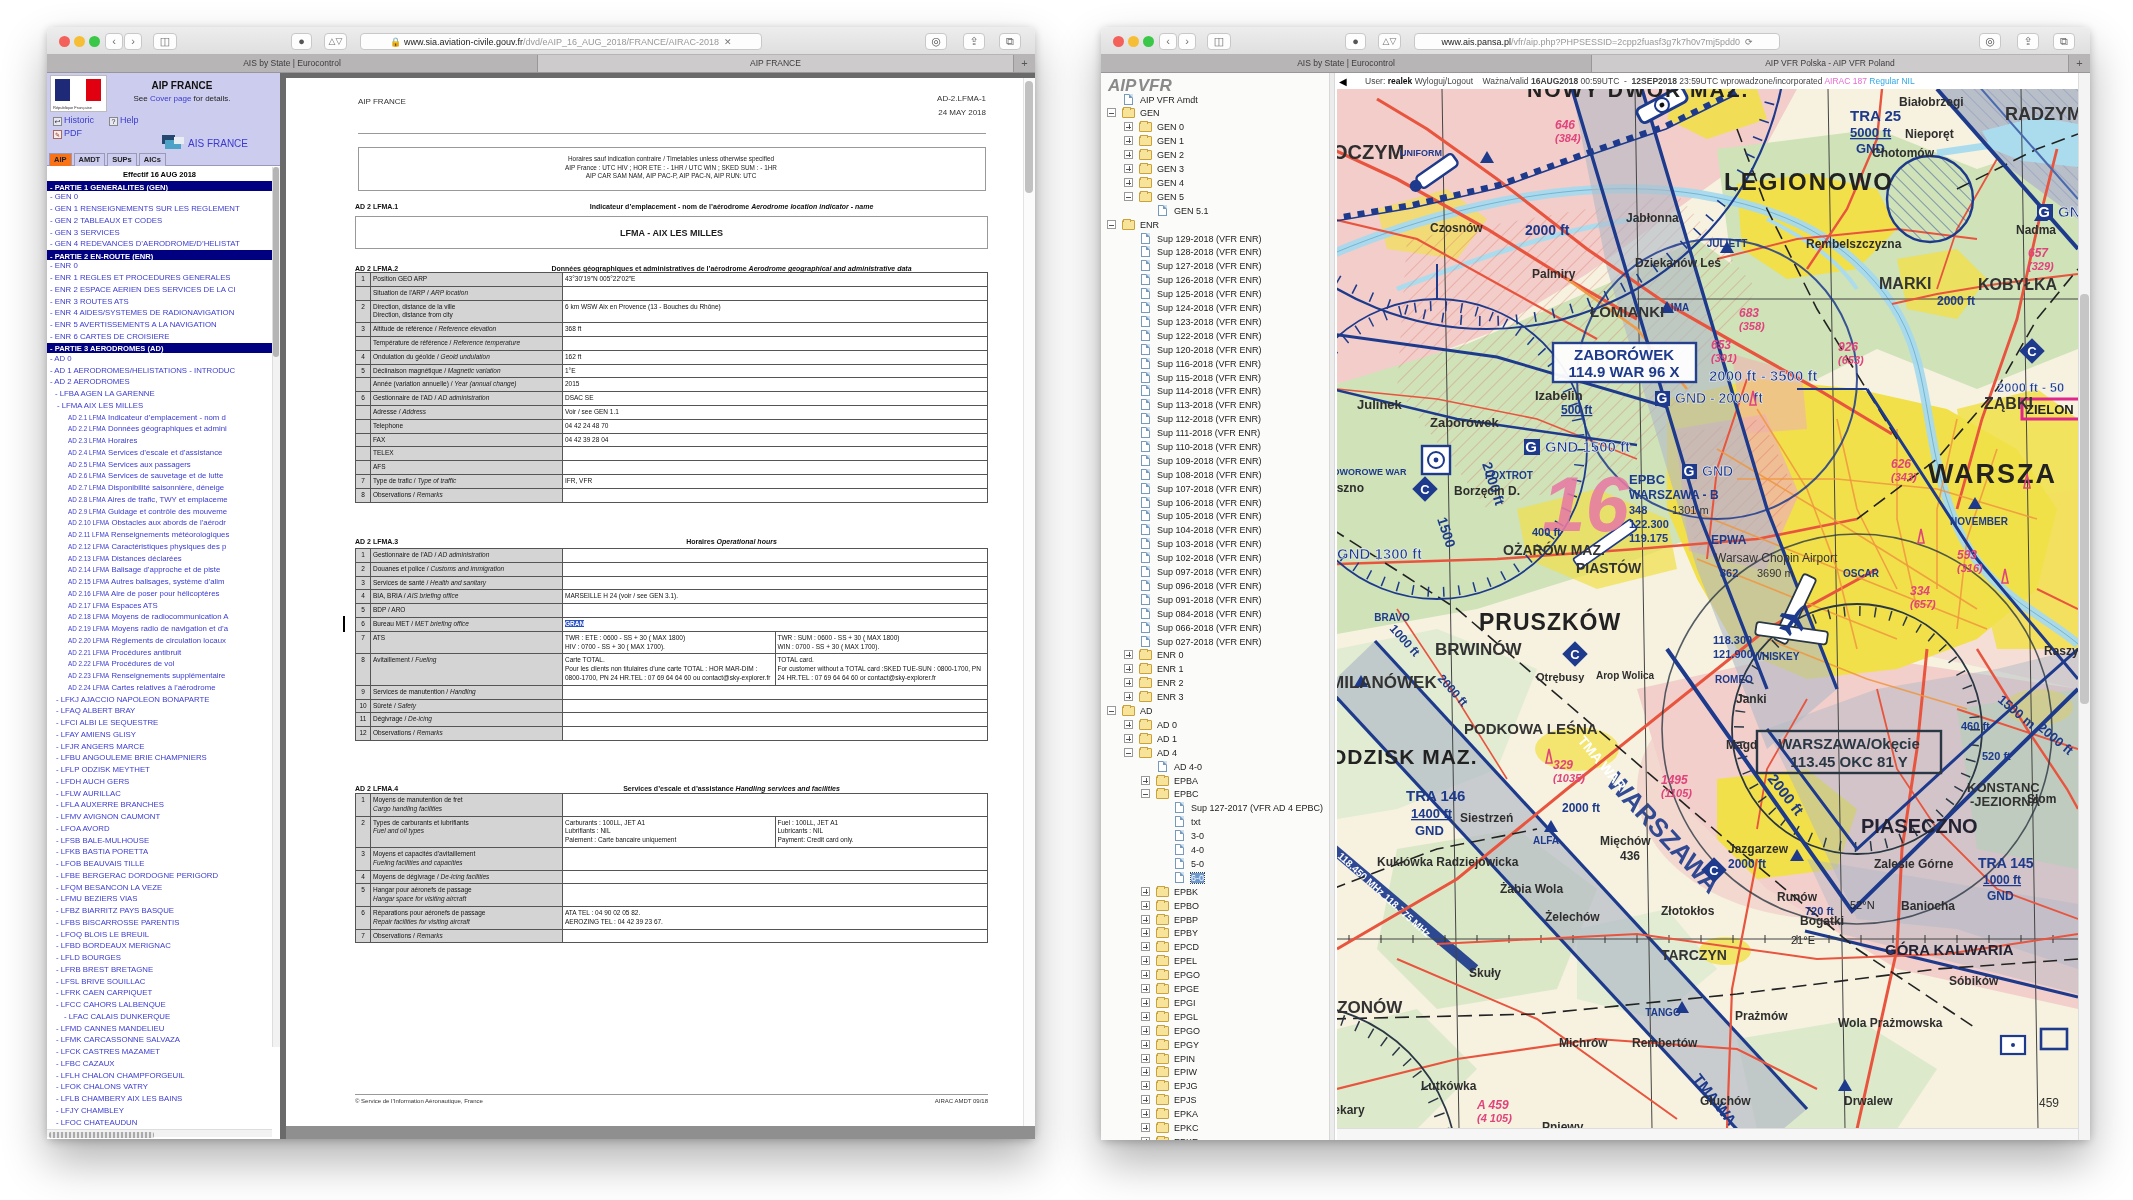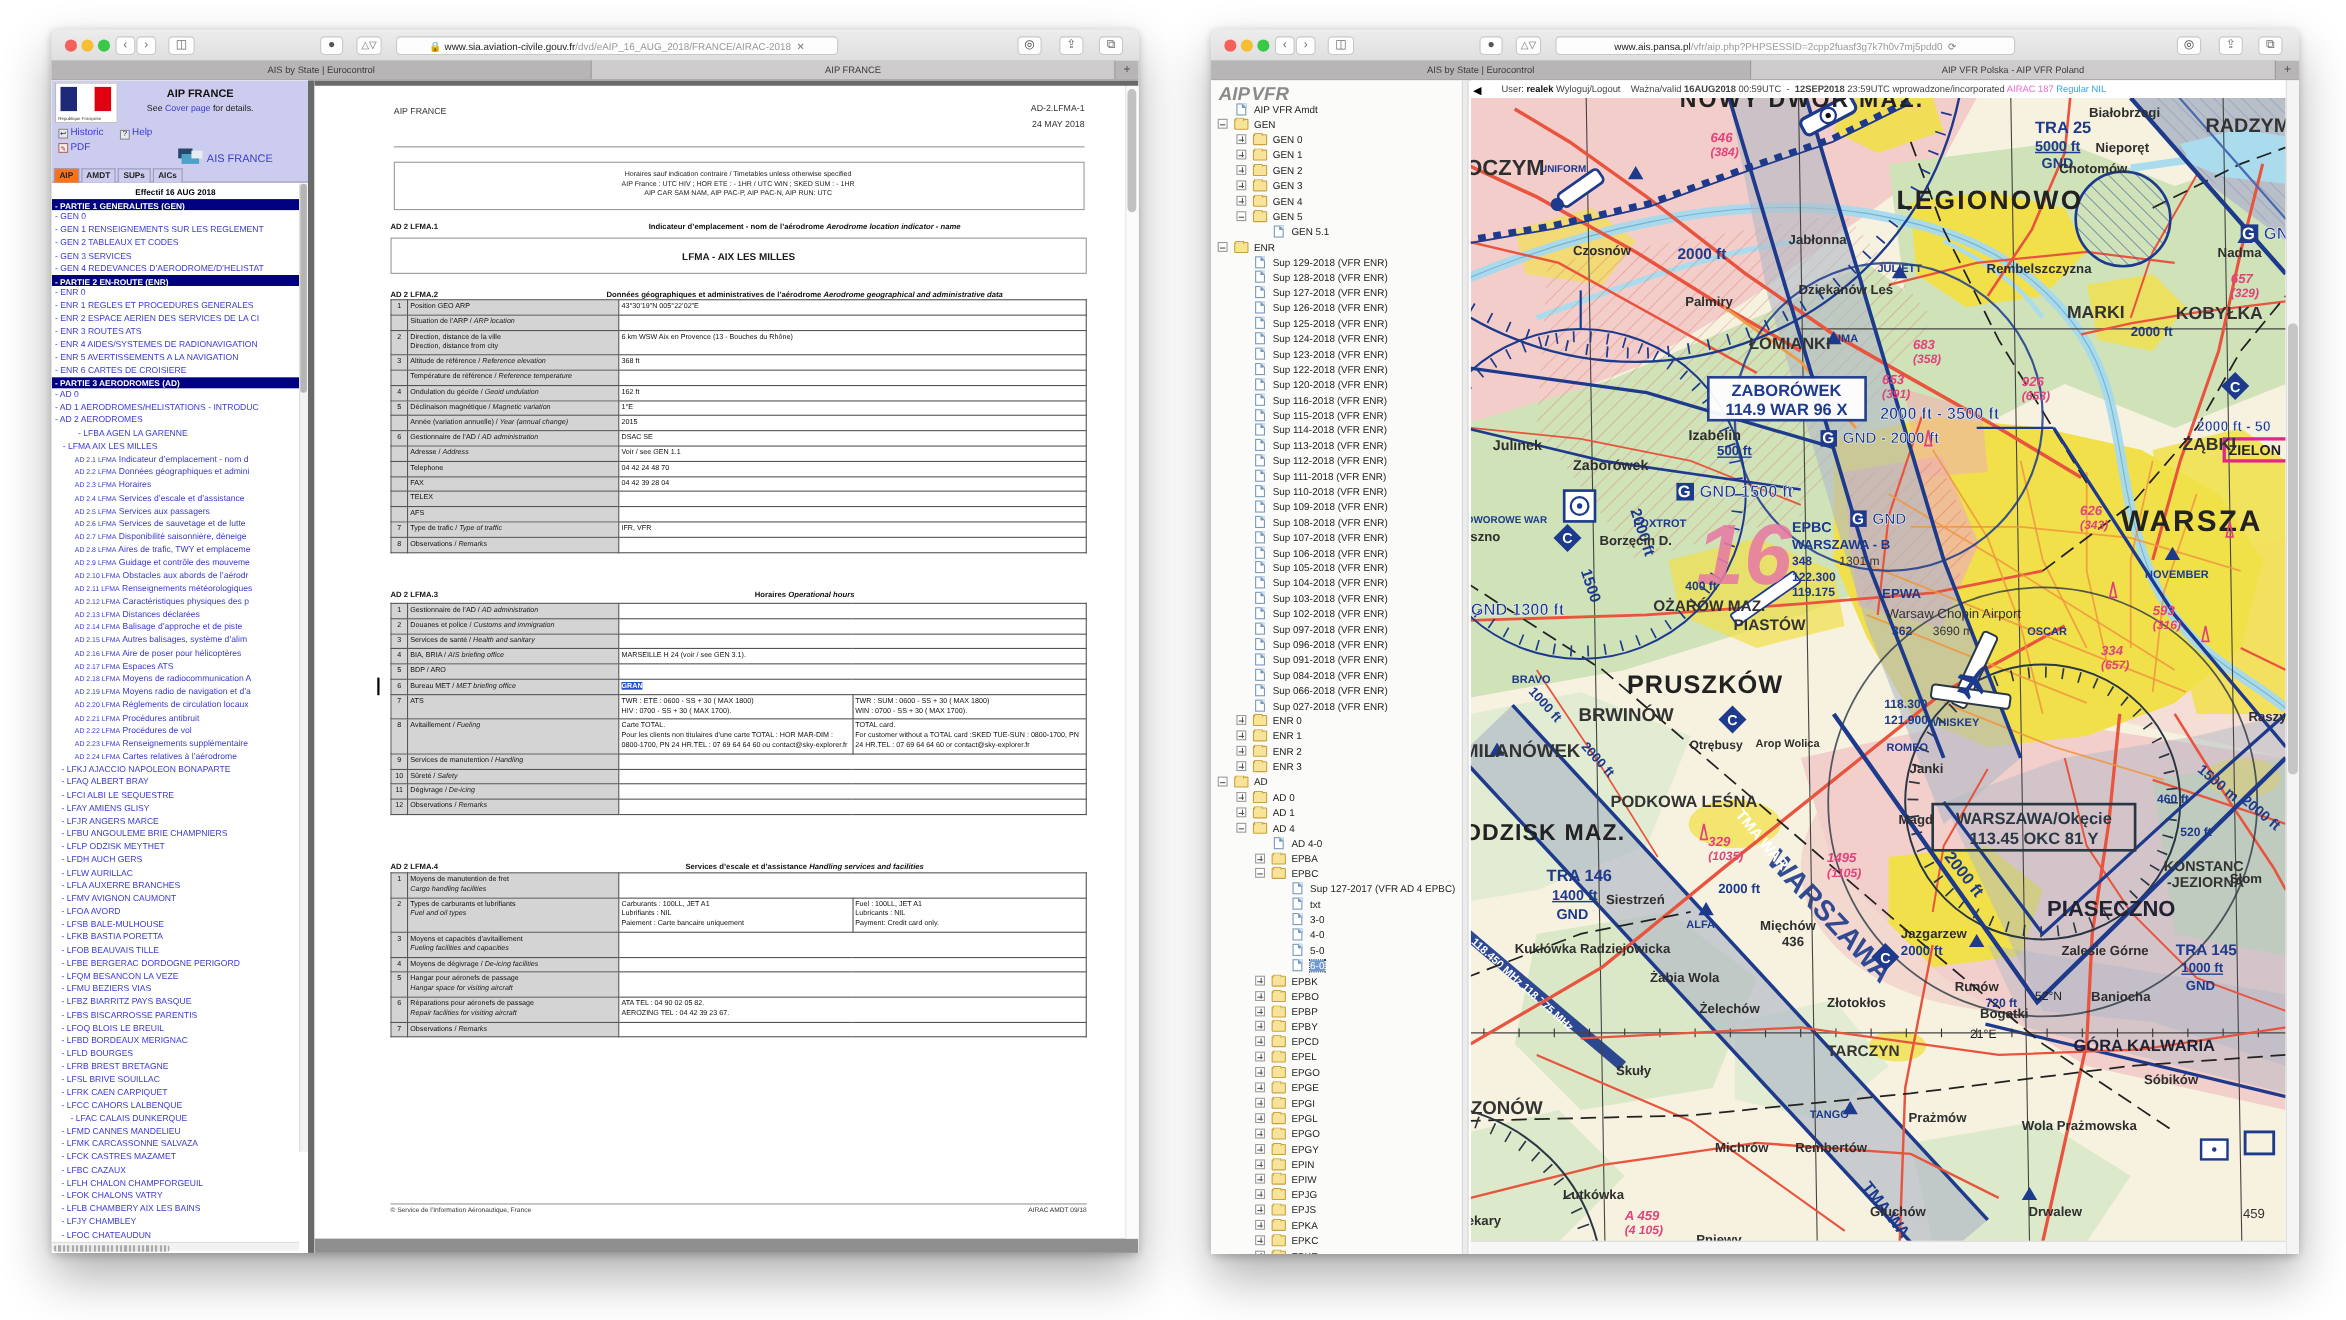--- a/index.html
+++ b/index.html
@@ -134,21 +134,21 @@
 <div class="trow" style="padding-left:3px">- ENR 1 REGLES ET PROCEDURES GENERALES</div>
 <div class="trow" style="padding-left:3px">- ENR 2 ESPACE AERIEN DES SERVICES DE LA CI</div>
 <div class="trow" style="padding-left:3px">- ENR 3 ROUTES ATS</div>
 <div class="trow" style="padding-left:3px">- ENR 4 AIDES/SYSTEMES DE RADIONAVIGATION</div>
 <div class="trow" style="padding-left:3px">- ENR 5 AVERTISSEMENTS A LA NAVIGATION</div>
 <div class="trow" style="padding-left:3px">- ENR 6 CARTES DE CROISIERE</div>
 <div class="navybar">- PARTIE 3 AERODROMES (AD)</div>
 <div class="trow" style="padding-left:3px">- AD 0</div>
 <div class="trow" style="padding-left:3px">- AD 1 AERODROMES/HELISTATIONS - INTRODUC</div>
 <div class="trow" style="padding-left:3px">- AD 2 AERODROMES</div>
-<div class="trow" style="padding-left:24px">- LFBA AGEN LA GARENNE</div>
+<div class="trow" style="padding-left:8px">- LFBA AGEN LA GARENNE</div>
 <div class="trow" style="padding-left:10px">- LFMA AIX LES MILLES</div>
 <div class="trow" style="padding-left:21px"><span class="sm">AD 2.1 LFMA</span> Indicateur d’emplacement - nom d</div>
 <div class="trow" style="padding-left:21px"><span class="sm">AD 2.2 LFMA</span> Données géographiques et admini</div>
 <div class="trow" style="padding-left:21px"><span class="sm">AD 2.3 LFMA</span> Horaires</div>
 <div class="trow" style="padding-left:21px"><span class="sm">AD 2.4 LFMA</span> Services d’escale et d’assistance</div>
 <div class="trow" style="padding-left:21px"><span class="sm">AD 2.5 LFMA</span> Services aux passagers</div>
 <div class="trow" style="padding-left:21px"><span class="sm">AD 2.6 LFMA</span> Services de sauvetage et de lutte</div>
 <div class="trow" style="padding-left:21px"><span class="sm">AD 2.7 LFMA</span> Disponibilité saisonnière, déneige</div>
 <div class="trow" style="padding-left:21px"><span class="sm">AD 2.8 LFMA</span> Aires de trafic, TWY et emplaceme</div>
 <div class="trow" style="padding-left:21px"><span class="sm">AD 2.9 LFMA</span> Guidage et contrôle des mouveme</div>
@@ -432,21 +432,21 @@
 <div class="win" id="winB">
   <div class="toolbar">
     <div class="tl" style="left:12px; background:#f4605a;"></div>
     <div class="tl" style="left:27px; background:#f6be35;"></div>
     <div class="tl" style="left:42px; background:#3bc748;"></div>
     <div class="tb-btn" style="left:58px; width:18px;">‹</div>
     <div class="tb-btn" style="left:77px; width:18px;">›</div>
     <div class="tb-btn" style="left:106px; width:24px;">◫</div>
     <div class="tb-btn" style="left:244px; width:21px; color:#555;">●</div>
     <div class="tb-btn" style="left:277px; width:23px; font-size:9px;">△▽</div>
-    <div class="urlfield" style="left:313px; width:418px;"><b style="font-weight:normal;color:#222;">www.ais.pansa.pl</b><span style="color:#999;">/vfr/aip.php?PHPSESSID=2cpp2fuasf3g7k7h0v7mj5pdd0</span>&nbsp;&nbsp;<span style="color:#777;">⟳</span></div>
+    <div class="urlfield" style="left:313px; width:366px;"><b style="font-weight:normal;color:#222;">www.ais.pansa.pl</b><span style="color:#999;">/vfr/aip.php?PHPSESSID=2cpp2fuasf3g7k7h0v7mj5pdd0</span>&nbsp;&nbsp;<span style="color:#777;">⟳</span></div>
     <div class="tb-btn" style="left:878px; width:22px; color:#444;">◎</div>
     <div class="tb-btn" style="left:916px; width:22px;">⇪</div>
     <div class="tb-btn" style="left:952px; width:22px;">⧉</div>
   </div>
   <div class="tabbar">
     <div class="tab inactive" style="width:491px;">AIS by State | Eurocontrol</div>
     <div class="tab active" style="width:477px;">AIP VFR Polska - AIP VFR Poland</div>
     <div class="plus">+</div>
   </div>
   <div class="content">

